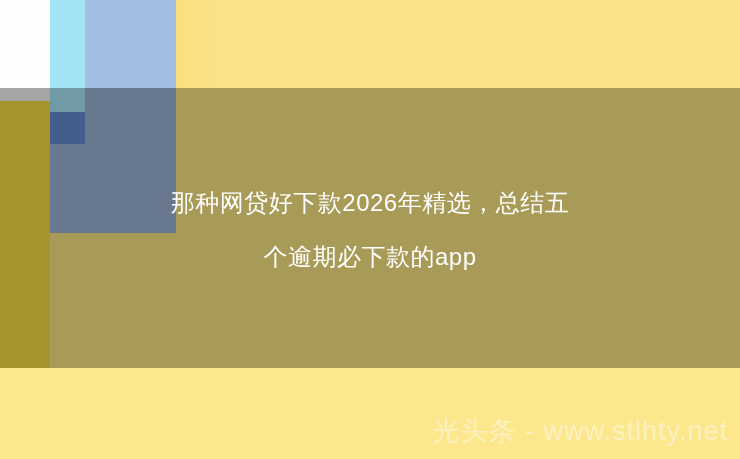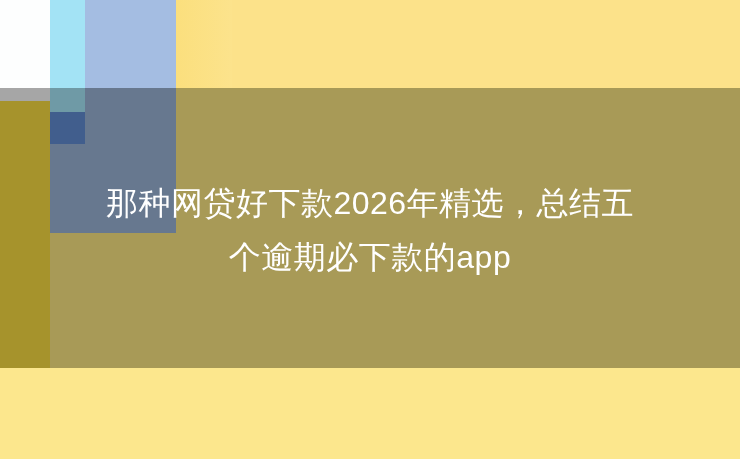--- a/index.html
+++ b/index.html
@@ -141,21 +141,21 @@
   }
 
   
   .headline {
     position: absolute;
     left: 0;
     top: 176px;
     width: 740px;
     text-align: center;
     color: #ffffff;
-    font-size: 32px;
+    font-size: 24px;
     line-height: 54px;
     letter-spacing: 0.5px;
     font-weight: 400;
     white-space: pre-line;
     z-index: 6;
   }
 
   
   .bottom-yellow {
     position: absolute;
@@ -201,14 +201,15 @@
 
   <div class="panel-slate"></div>
   <div class="teal-patch"></div>
   <div class="navy-patch"></div>
 
   <div class="bottom-yellow"></div>
 
   <div class="headline">那种网贷好下款2026年精选，总结五
 个逾期必下款的app</div>
 
+  <div class="watermark">光头条 - www.stlhty.net</div>
 
 </div>
 
 </body></html>

